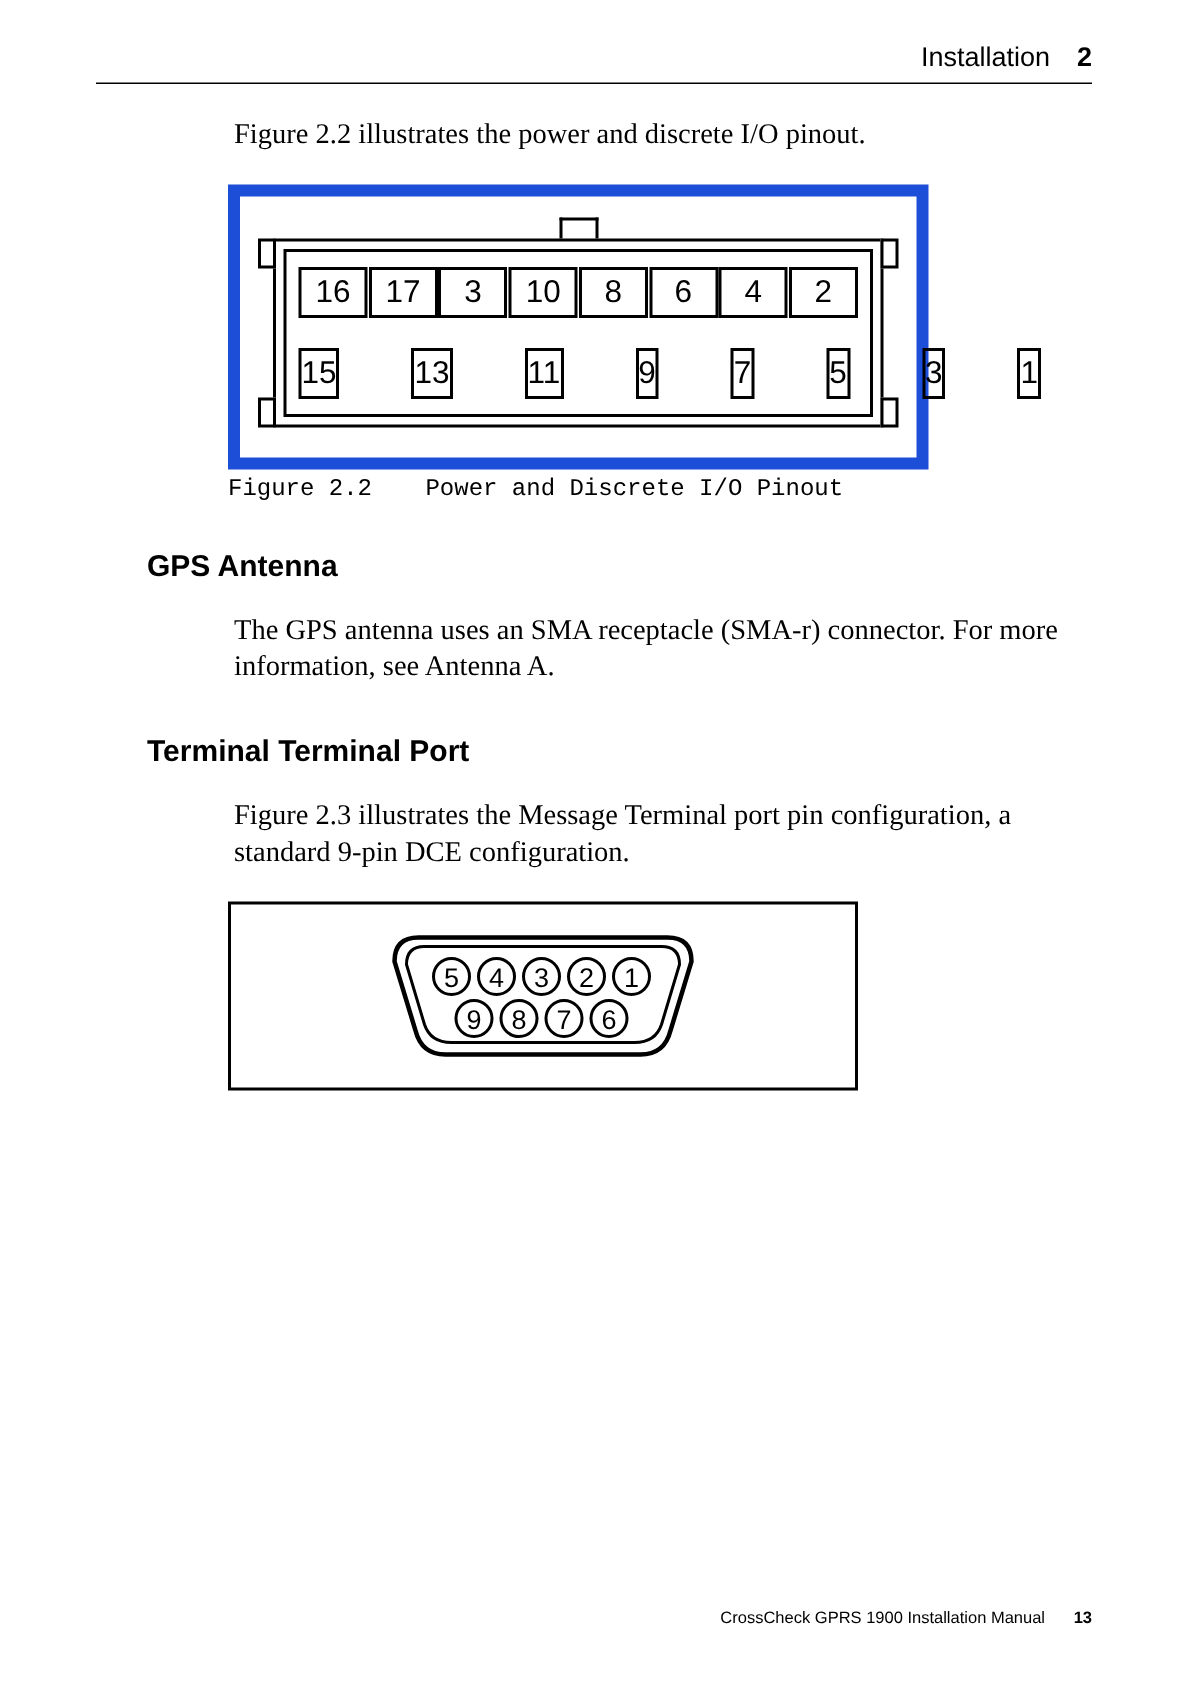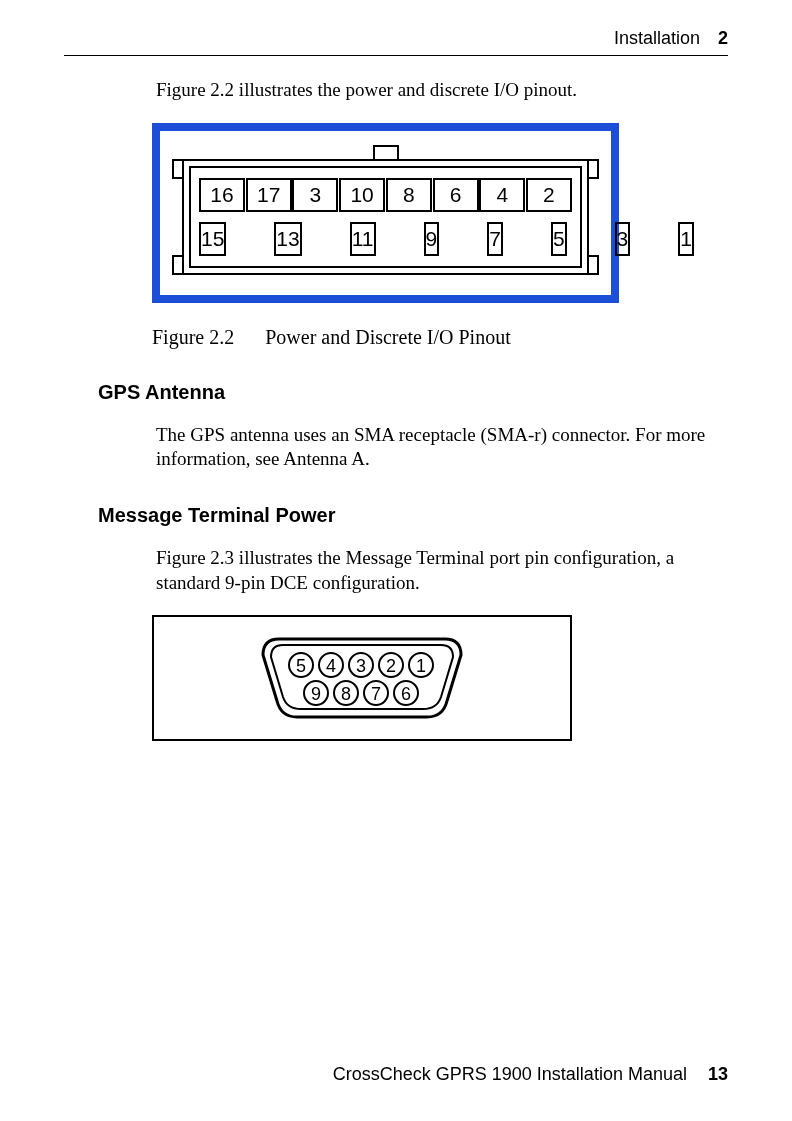--- a/index.html
+++ b/index.html
@@ -42,24 +42,24 @@
     line-height: 1.3;
     margin-bottom: 20px;
   }
   .section-head {
     font-family: Liberation Sans, sans-serif;
     font-weight: bold;
     font-size: 20px;
     margin: 32px 0 12px 34px;
   }
   .fig-caption {
-    font-family: Liberation Serif, serif;
-    font-size: 20px;
+    font-family: Liberation Mono, monospace;
+    font-size: 16px;
     margin-left: 88px;
-    margin-top: 23px;
+    margin-top: 4px;
   }
   .fig-caption .fignum {
     margin-right: 26px;
   }
 
   
   .fig22-box {
     margin-left: 88px;
     width: 467px;
     border: 8px solid #1d4ed8;
@@ -111,42 +111,42 @@
     width: 46px;
     height: 34px;
     border: 2px solid #000;
     display: flex;
     align-items: center;
     justify-content: center;
     font-family: Arial, Helvetica, sans-serif;
     font-size: 21px;
     box-sizing: border-box;
   }
-  .pin-row + .pin-row { margin-top: 10px; gap: 48px; }
+  .pin-row + .pin-row { margin-top: 20px; gap: 48px; }
 
   
   .fig23-box {
     margin-left: 88px;
     width: 420px;
     border: 2px solid #000;
     padding: 16px 22px 16px 22px;
     box-sizing: border-box;
     display: flex;
     justify-content: center;
   }
   .de9 {
     display: block;
   }
 
   .footer {
     position: absolute;
     bottom: 36px;
     right: 64px;
     font-family: Arial, Helvetica, sans-serif;
-    font-size: 18px;
+    font-size: 11px;
     margin-top: 36px;
   }
   .footer .pagenum {
     font-weight: bold;
     margin-left: 16px;
   }
 </style>
 </head>
 <body>
 
@@ -194,21 +194,21 @@
     </div>
   </div>
   <div class="fig-caption">
     <span class="fignum">Figure 2.2</span>
     <span>Power and Discrete I/O Pinout</span>
   </div>
 
   <div class="section-head">GPS Antenna</div>
   <p class="body-text">The GPS antenna uses an SMA receptacle (SMA-r) connector. For more information, see Antenna A.</p>
 
-  <div class="section-head">Message Terminal Power</div>
+  <div class="section-head">Terminal Terminal Port</div>
   <p class="body-text">Figure 2.3 illustrates the Message Terminal port pin configuration, a standard 9-pin DCE configuration.</p>
 
   <div class="fig23-box">
     <svg class="de9" width="210" height="90" viewBox="0 0 210 90">
 
       <path d="M22 6 H188 Q204 6 204 22 L190 68 Q186 84 170 84 H40 Q24 84 20 68 L6 22 Q6 6 22 6 Z" fill="none" stroke="#000" stroke-width="3"></path>
       <path d="M26 12 H184 Q196 12 196 24 L184 64 Q180 76 166 76 H44 Q30 76 26 64 L14 24 Q14 12 26 12 Z" fill="none" stroke="#000" stroke-width="2"></path>
 
       <g font-family="Arial, Helvetica, sans-serif" font-size="18" text-anchor="middle" dominant-baseline="central">
         <g>

